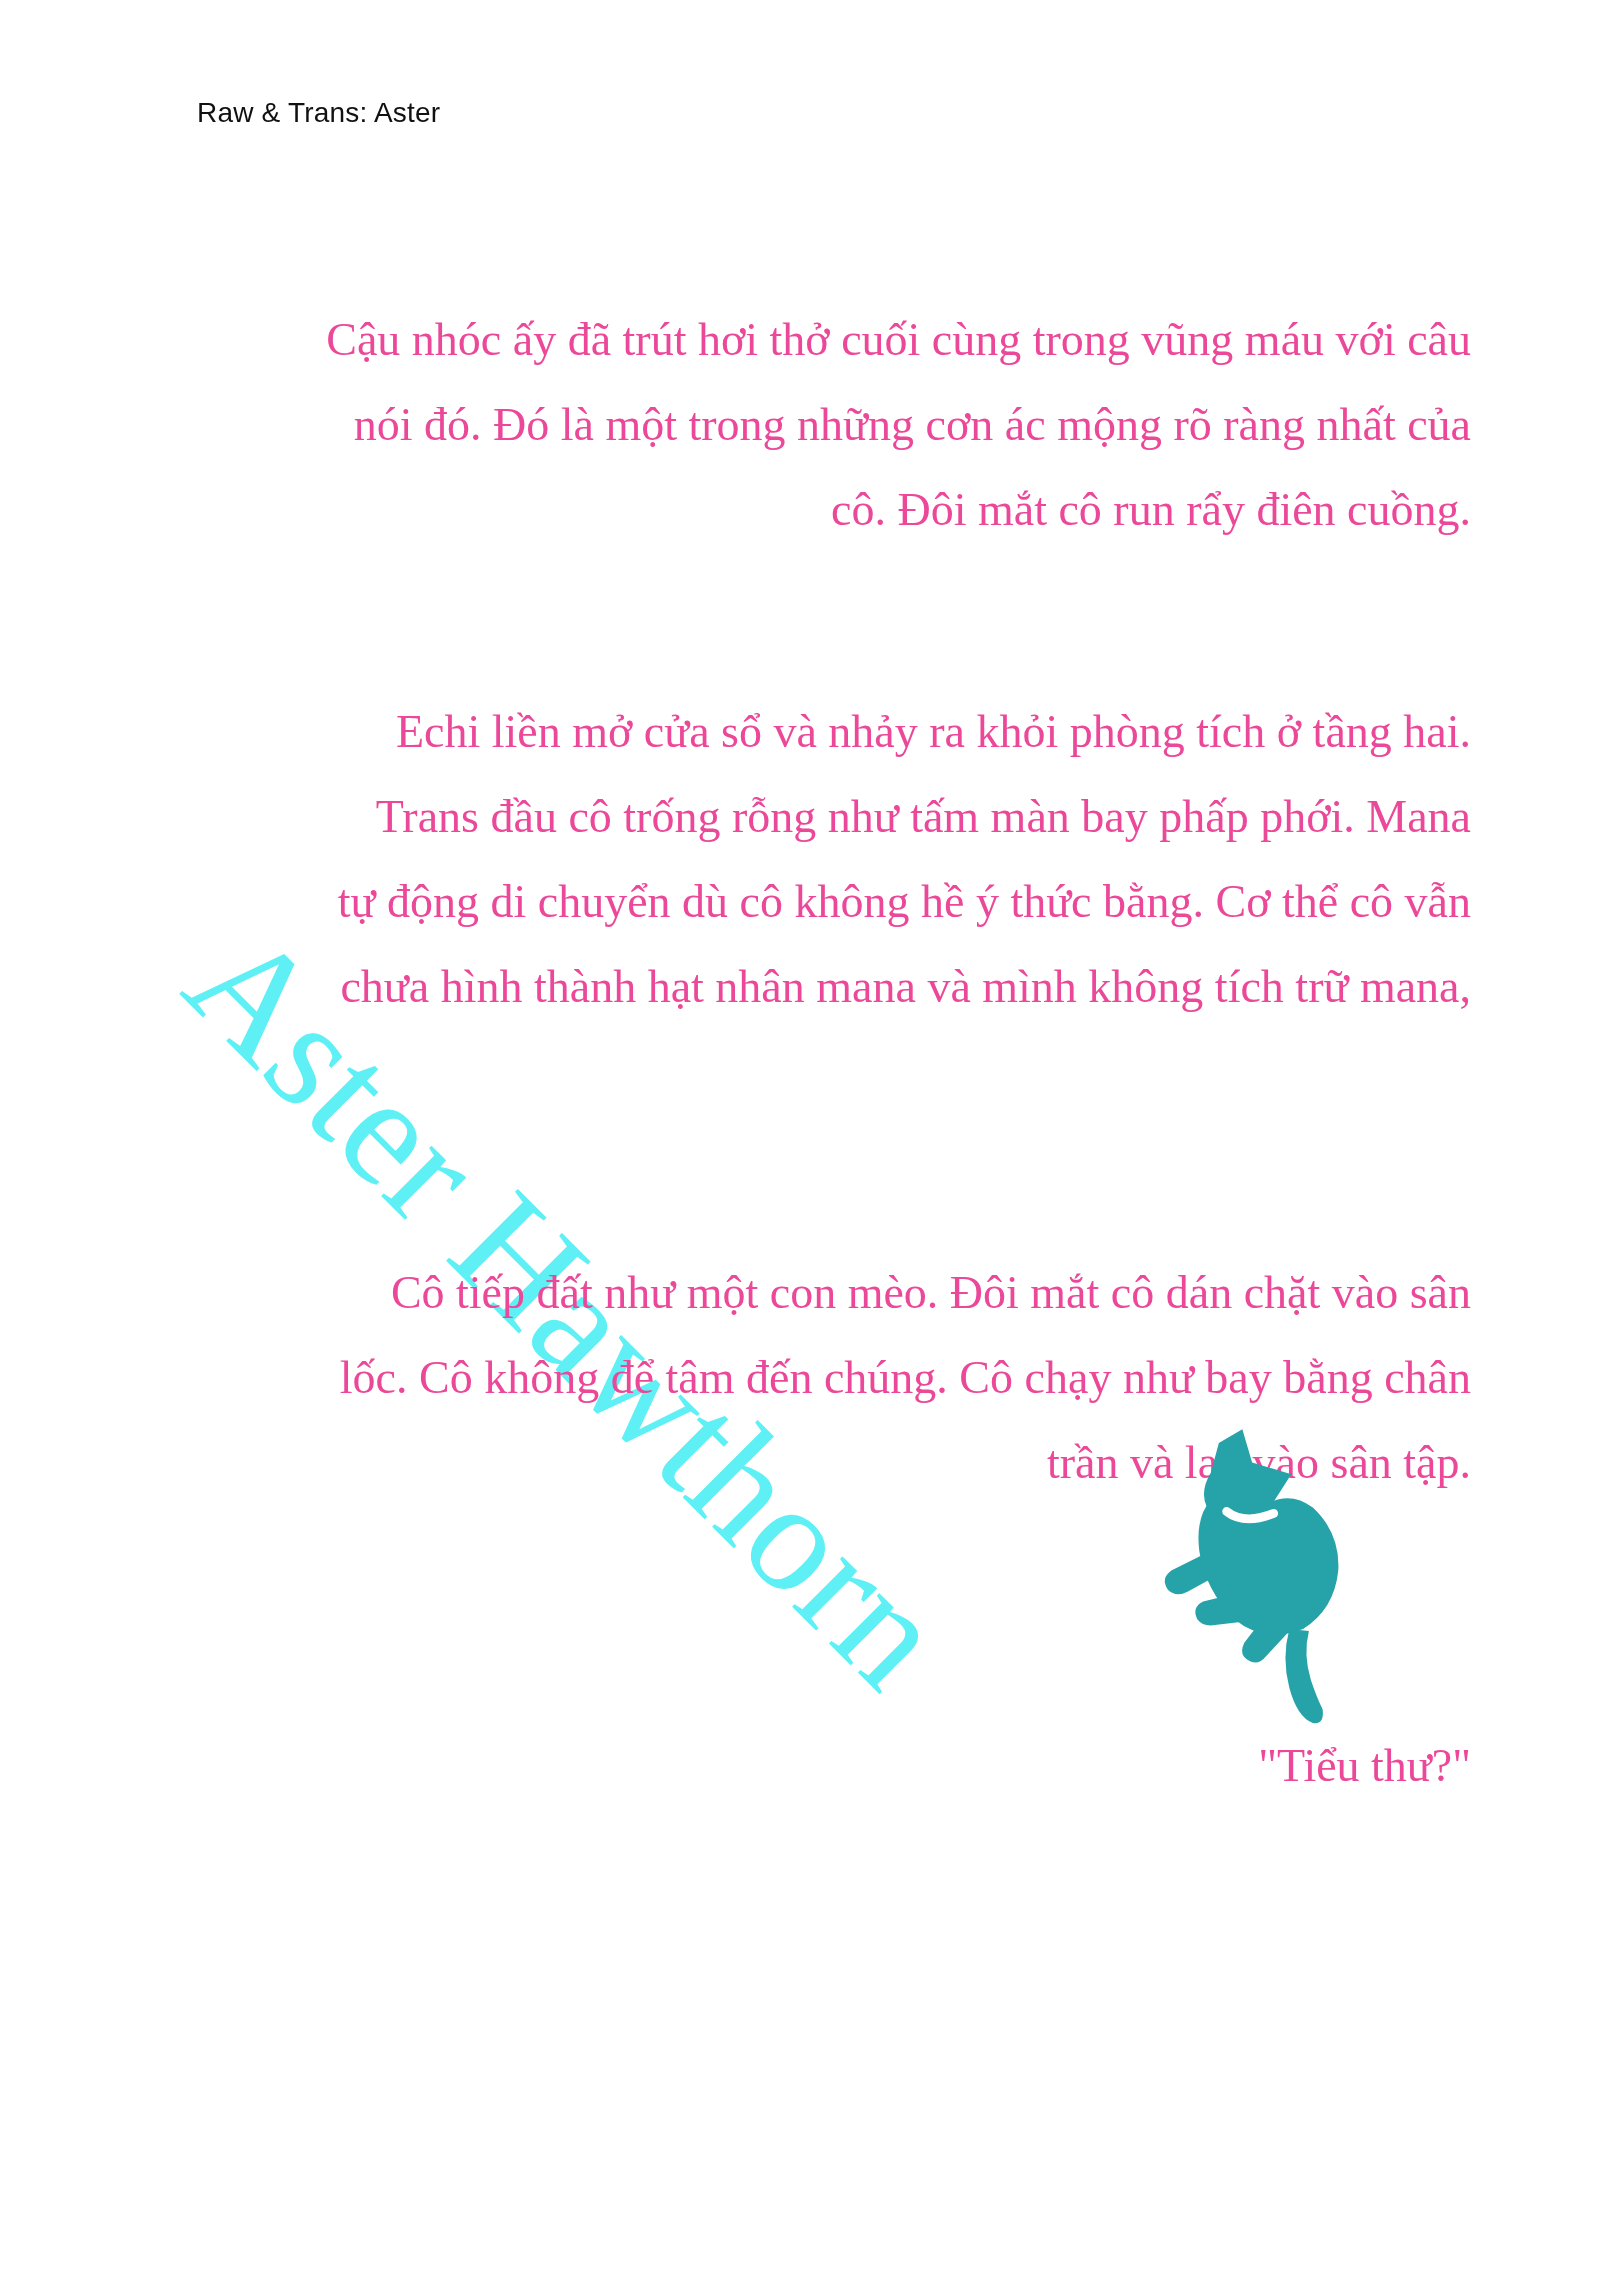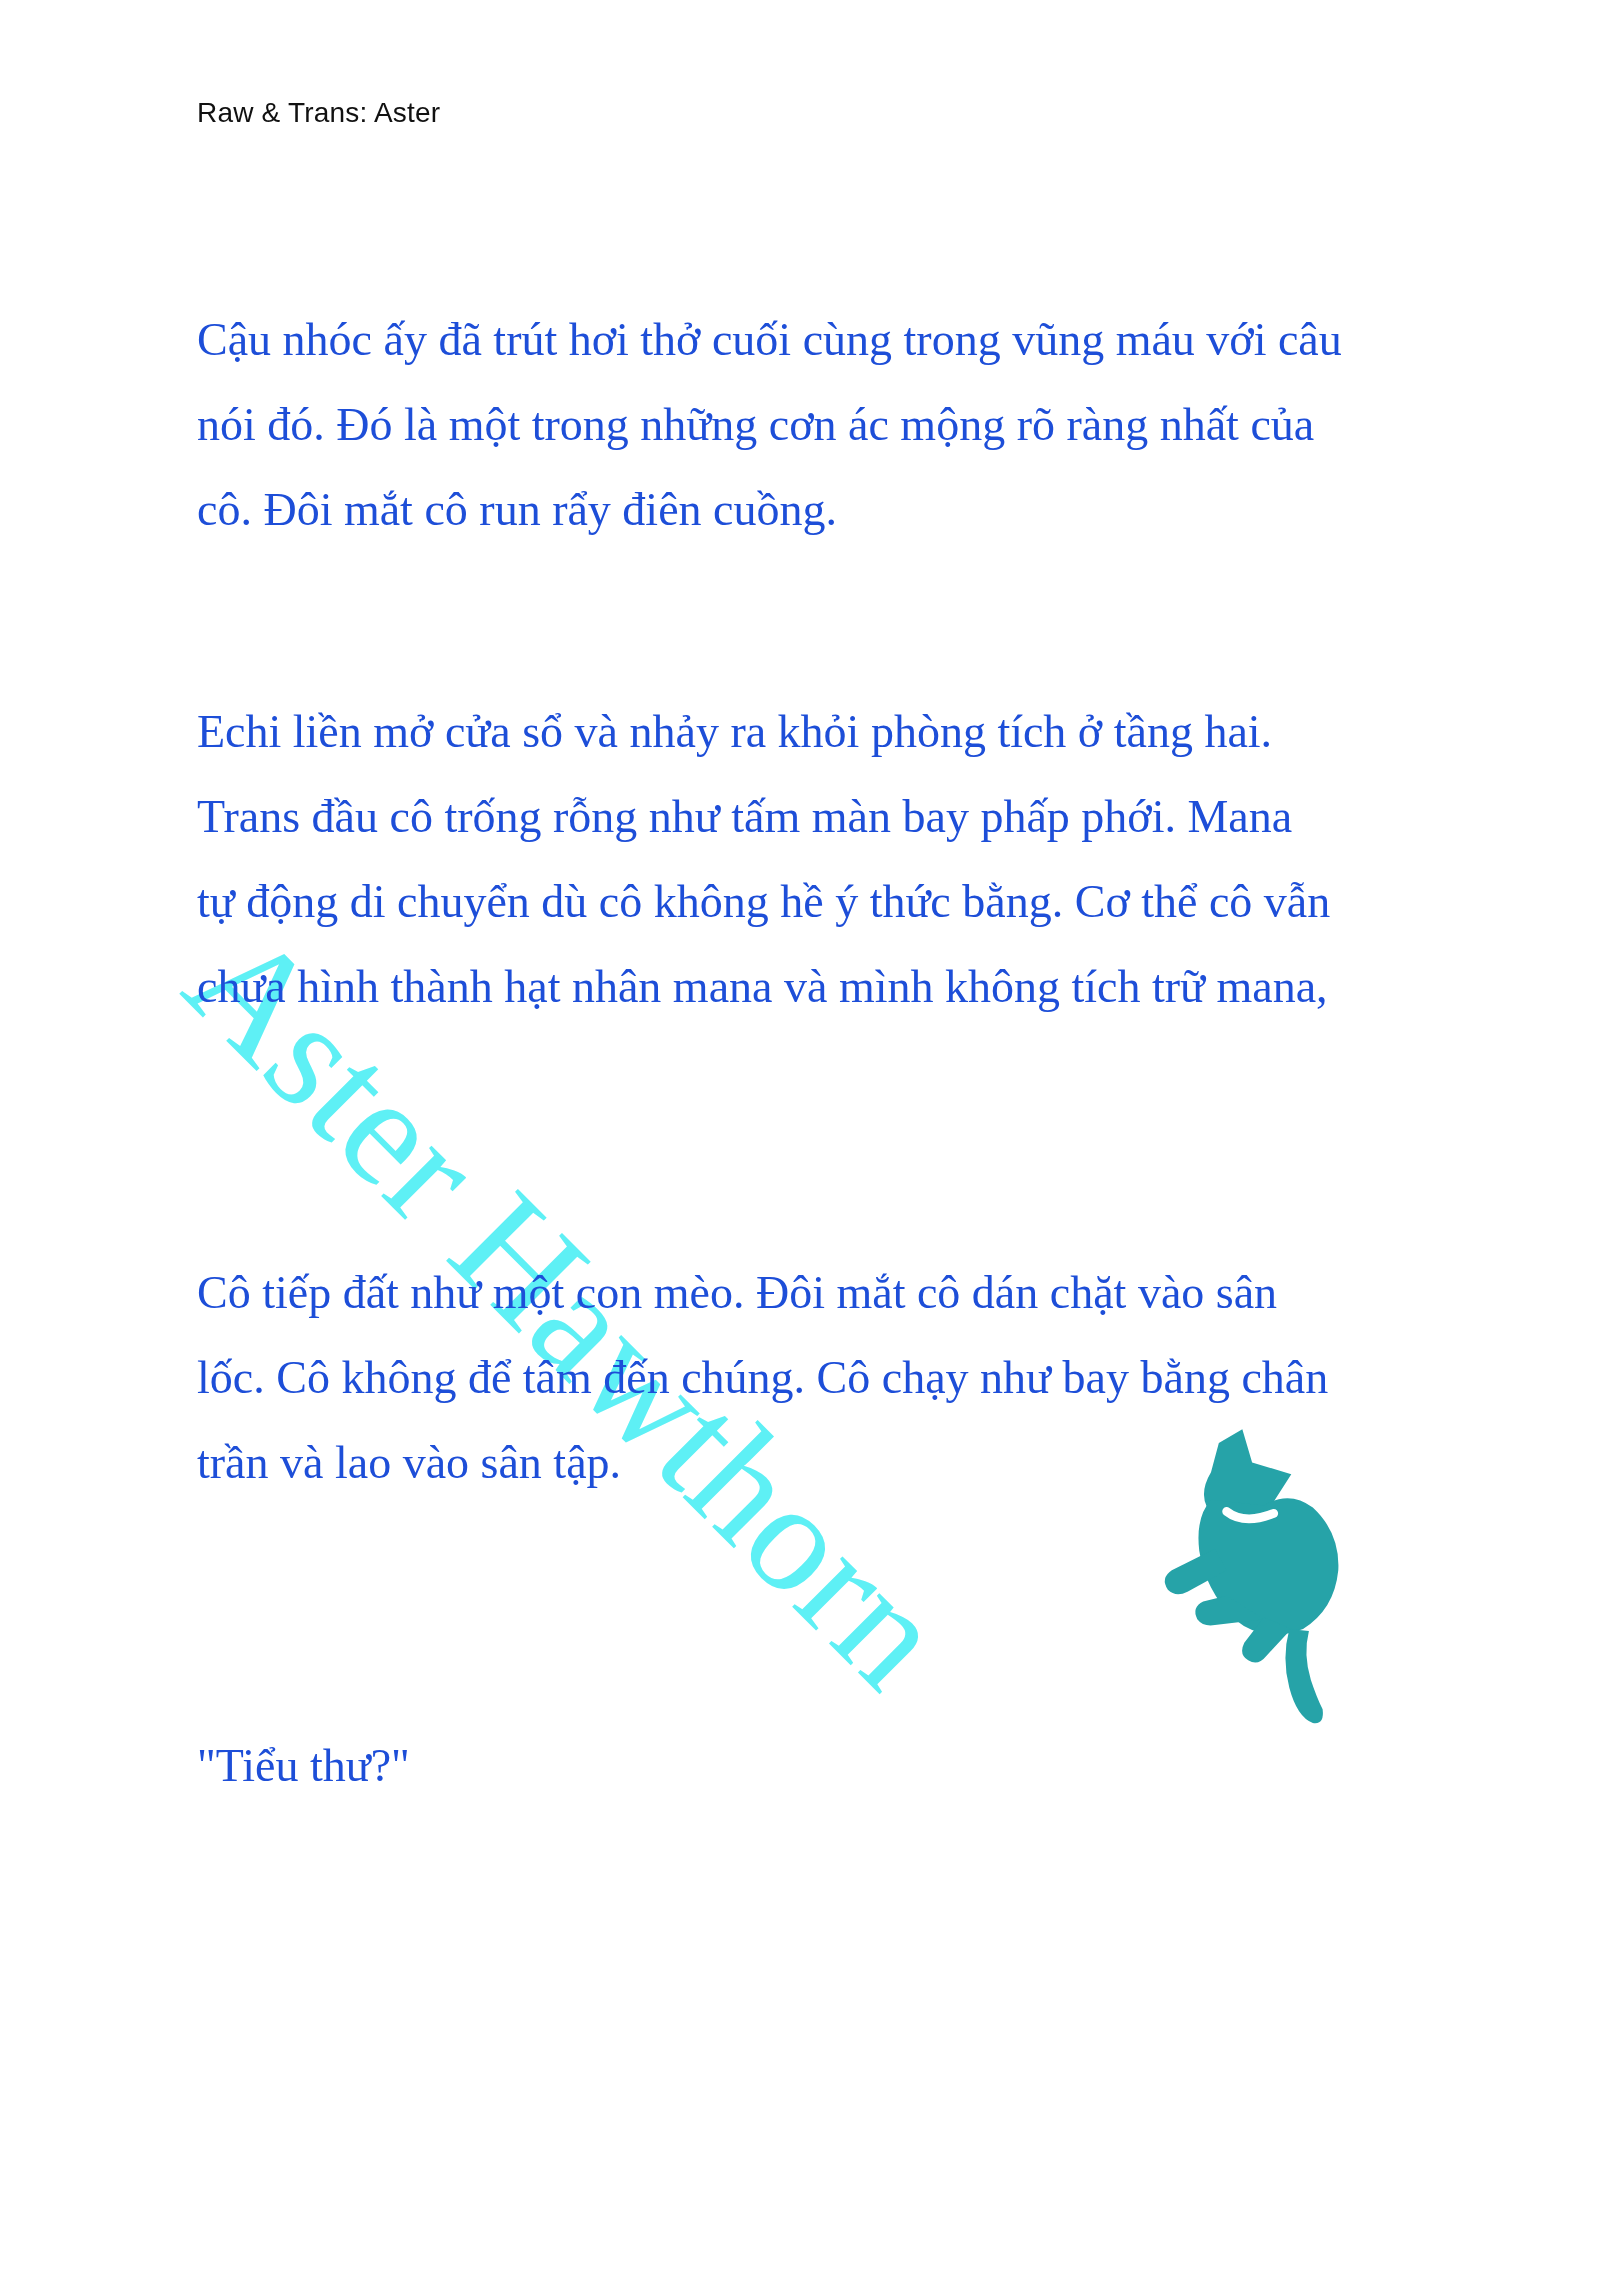--- a/index.html
+++ b/index.html
@@ -29,21 +29,21 @@
     color: #111111;
     letter-spacing: 0.2px;
   }
   .body-text {
     position: absolute;
     left: 197px;
     width: 1274px;
     font-family: "Liberation Serif", serif;
     font-size: 46px;
     line-height: 85px;
-    color: #1d4ed8;
+    color: #ec4899;
     margin: 0;
   }
   .para {
     margin: 0;
     white-space: nowrap;
   }
   .line { display: block; }
   #p1 { top: 297px; }
   #p2 { top: 689px; }
   #p3 { top: 1250px; }
@@ -56,21 +56,21 @@
     font-family: "Liberation Serif", serif;
     font-size: 155px;
     color: #5ef0f5;
     white-space: nowrap;
     transform-origin: 0 0;
     transform: rotate(45deg) translate(0, -118px);
     line-height: 1;
     pointer-events: none;
     z-index: 1;
   }
-  .text-layer { position: absolute; left: 0; top: 0; width: 100%; height: 100%; z-index: 2; }
+  .text-layer { position: absolute; left: 0; top: 0; width: 100%; height: 100%; z-index: 2; text-align: right; }
 
   .cat-logo {
     position: absolute;
     left: 1117px;
     top: 1423px;
     width: 235px;
     height: 314px;
     z-index: 3;
   }
 </style>

